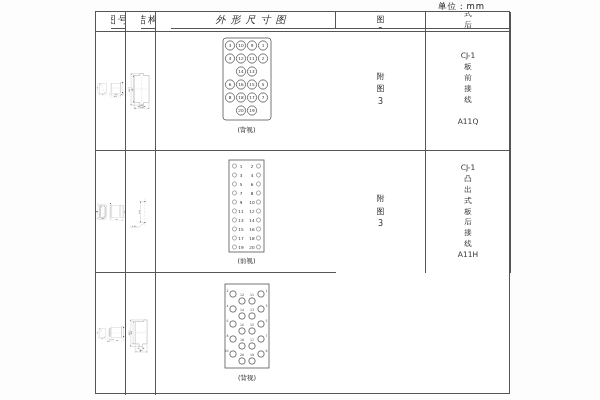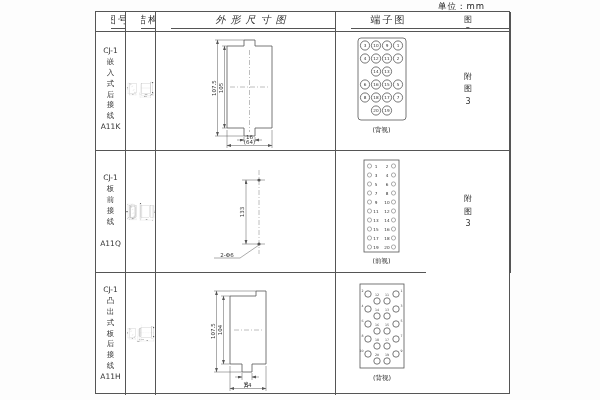--- a/index.html
+++ b/index.html
@@ -32,21 +32,20 @@
 <body>
 
 <div class="stage">
   <div class="unit">单位：mm</div>
 
   <div class="tbl">
 
     <div class="c hd">图号</div>
     <div class="c hd">结构</div>
     <div class="c hd hd-wide">外形尺寸图</div>
-    <div class="c hd lastcol">端子图</div>
 
     <div class="c vert">附
 图
 3</div>
     <div class="c vert struct">CJ-1
 嵌
 入
 式
 后
 接

